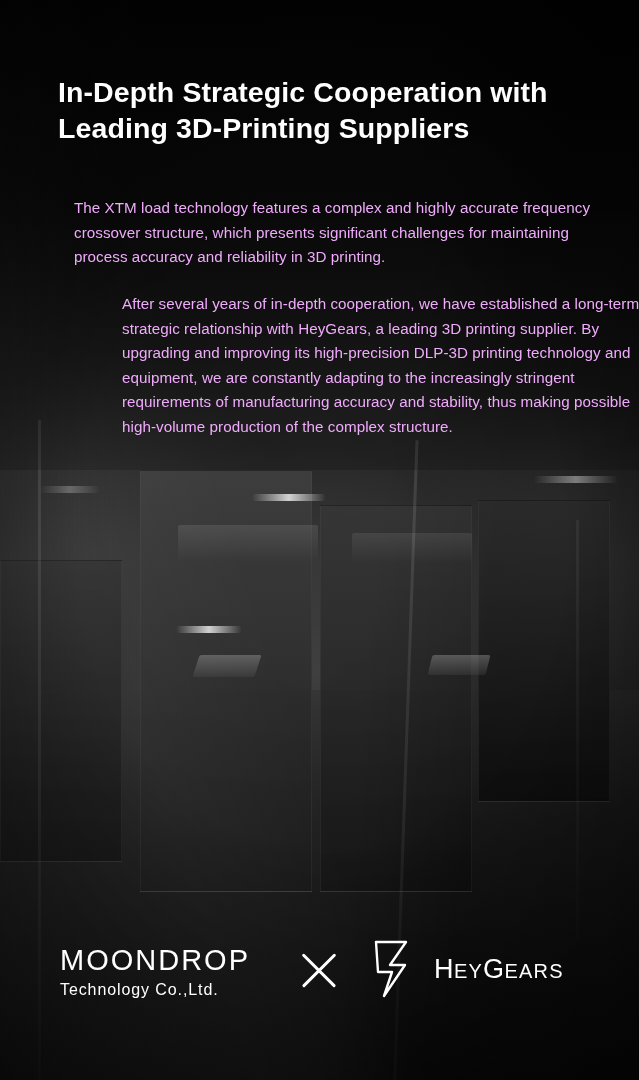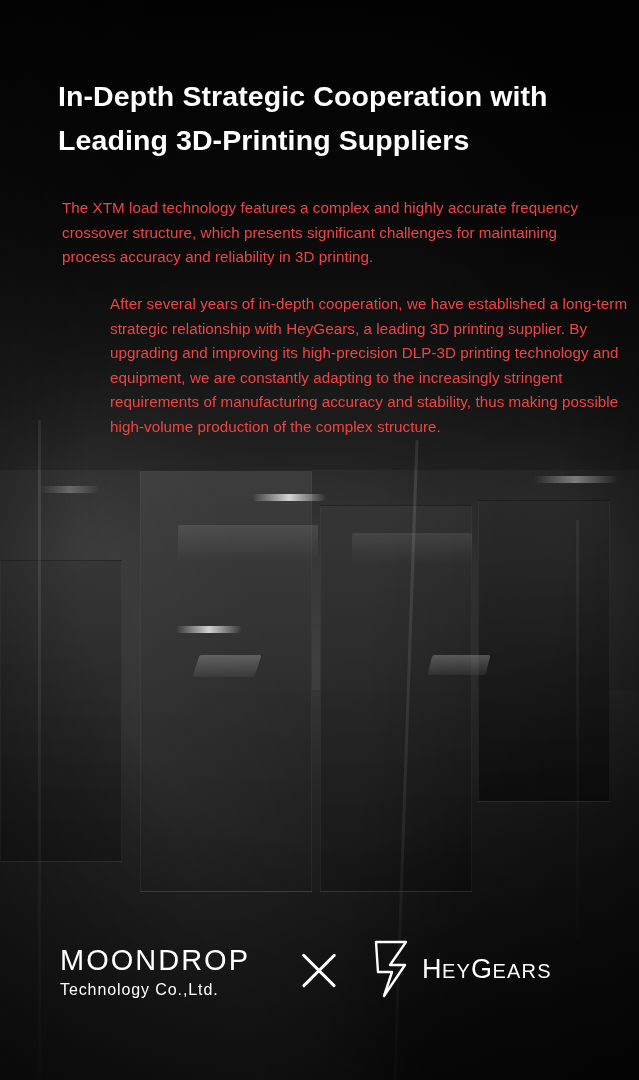--- a/index.html
+++ b/index.html
@@ -104,29 +104,29 @@
     position: absolute;
     inset: 0;
   }
   .title {
     position: absolute;
     left: 58px;
     top: 74px;
     width: 530px;
     color: #ffffff;
     font-size: 28.5px;
-    line-height: 44px;
+    line-height: 36px;
     font-weight: bold;
     letter-spacing: 0.1px;
   }
   .para {
     position: absolute;
-    left: 62px;
+    left: 74px;
     width: 522px;
-    color: #ef4444;
+    color: #f0abfc;
     font-size: 15.2px;
     line-height: 24.6px;
     letter-spacing: 0.05px;
   }
   .para.p-one { top: 196px; }
   .para.p-two { top: 292px; margin-left: 48px; }
 
   
   .footer {
     position: absolute;
@@ -169,20 +169,21 @@
     border-radius: 2px;
   }
   .xmark span.a { transform: rotate(45deg); }
   .xmark span.b { transform: rotate(-45deg); }
   .heygears {
     position: absolute;
     left: 372px;
     top: 16px;
     display: flex;
     align-items: center;
+    gap: 12px;
   }
   .hg-mark { width: 50px; height: 62px; }
   .hg-text {
     color: #ffffff;
     font-size: 27px;
     letter-spacing: 0.4px;
     white-space: nowrap;
   }
   .hg-text .small { font-size: 20px; letter-spacing: 1.2px; }
 </style>

